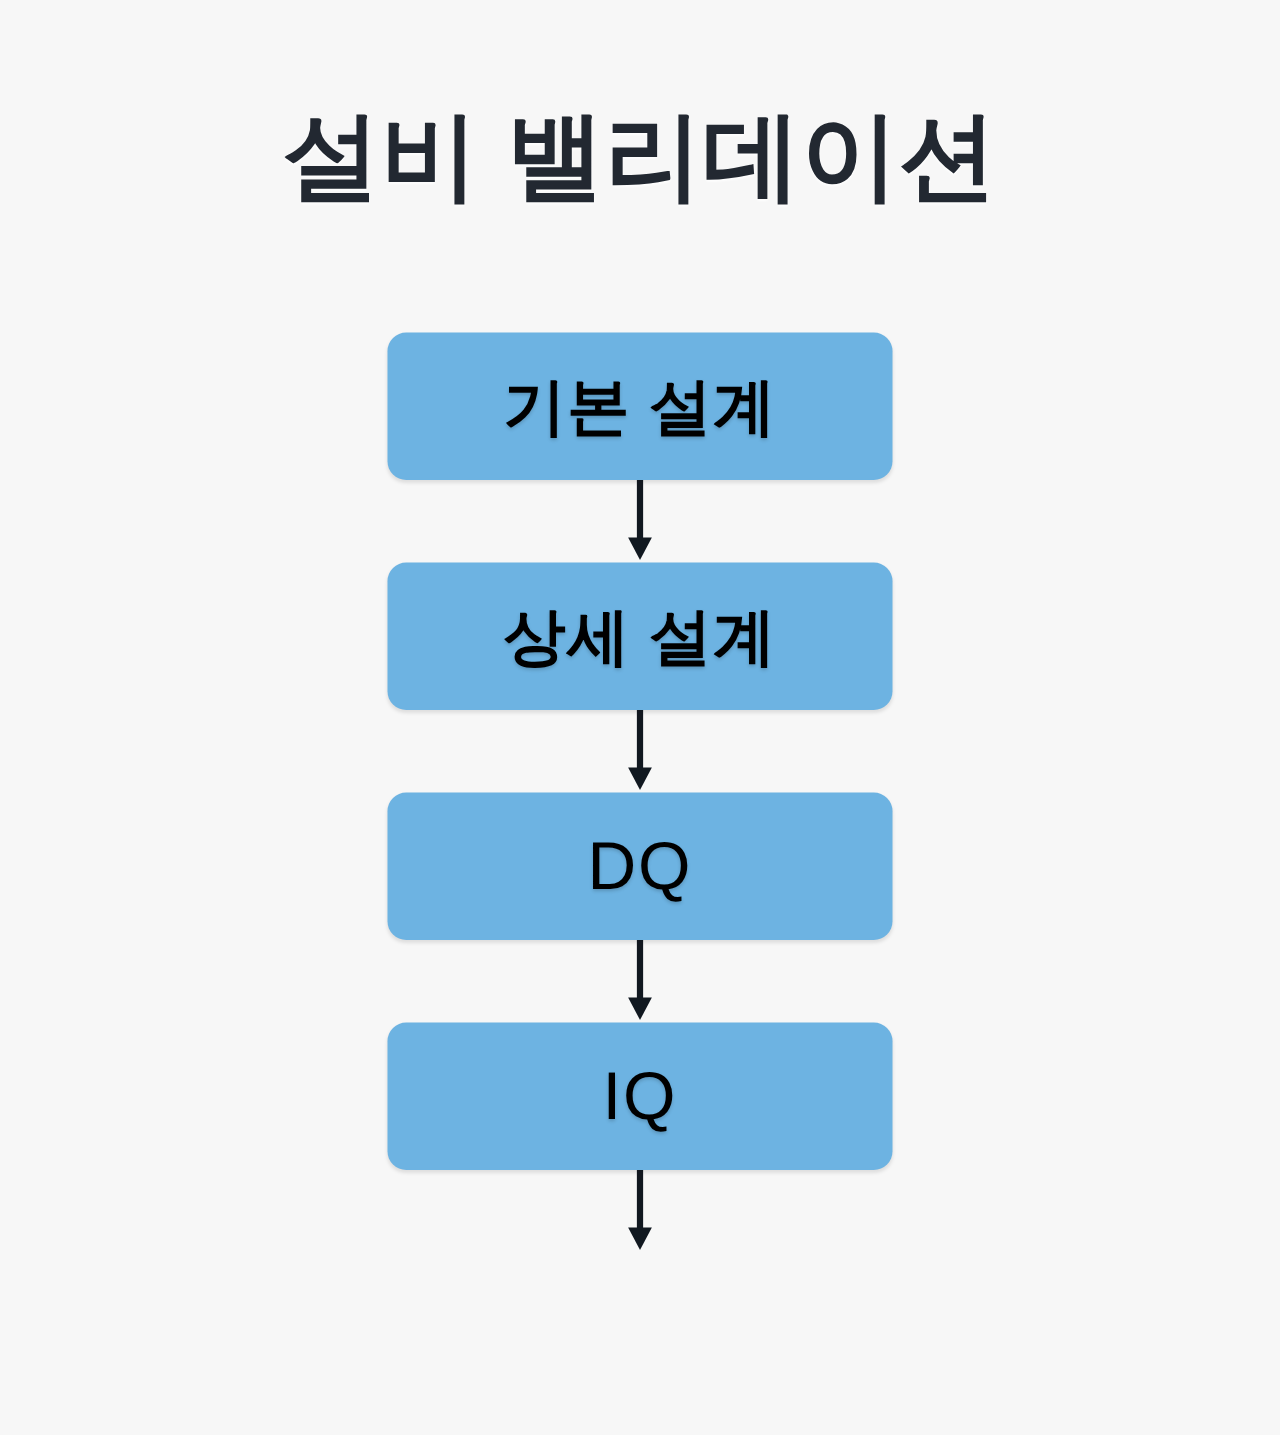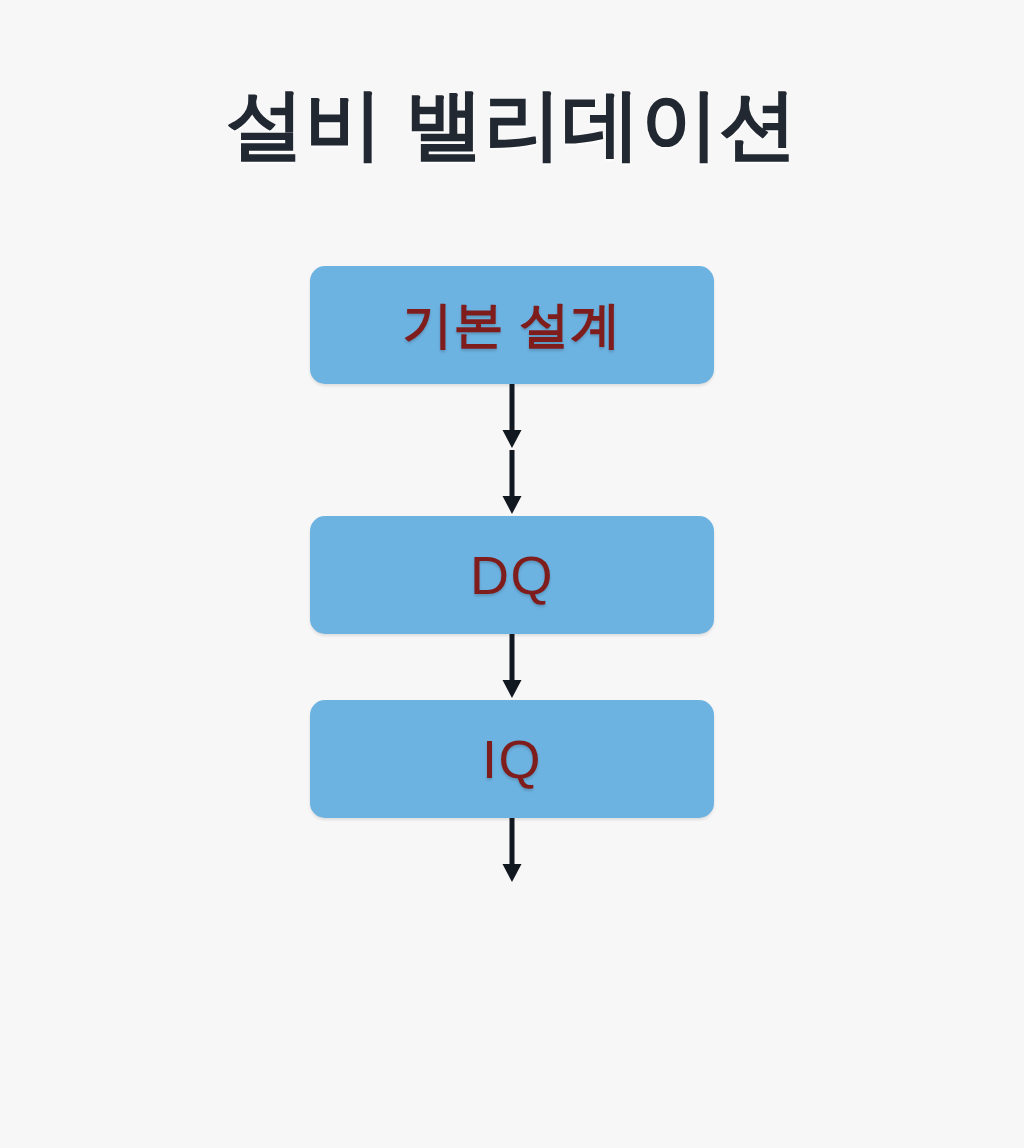--- a/index.html
+++ b/index.html
@@ -52,21 +52,21 @@
     border-radius: 15px;
     background: #6db3e2;
     box-shadow: 0 2px 3px rgba(0,0,0,0.10);
     display: flex;
     align-items: center;
     justify-content: center;
     box-sizing: border-box;
   }
 
   .node-label {
-    color: #7f1d1d;
+    color: #000000;
     text-align: center;
     text-shadow: 0 2px 3px rgba(0,0,0,0.18);
     white-space: nowrap;
   }
   .node-label.kr {
     font-size: 50px;
     font-weight: 700;
     letter-spacing: 1px;
   }
   .node-label.latin {
@@ -102,20 +102,23 @@
       <span class="node-label kr">기본 설계</span>
     </div>
 
     <div class="connector">
       <svg width="24" height="66" viewBox="0 0 24 66">
         <line x1="12" y1="0" x2="12" y2="50" stroke="#111820" stroke-width="5"></line>
         <polygon points="12,64 2.5,46 21.5,46" fill="#111820"></polygon>
       </svg>
     </div>
 
+    <div class="node">
+      <span class="node-label kr">상세 설계</span>
+    </div>
 
     <div class="connector">
       <svg width="24" height="66" viewBox="0 0 24 66">
         <line x1="12" y1="0" x2="12" y2="50" stroke="#111820" stroke-width="5"></line>
         <polygon points="12,64 2.5,46 21.5,46" fill="#111820"></polygon>
       </svg>
     </div>
 
     <div class="node">
       <span class="node-label latin">DQ</span>

